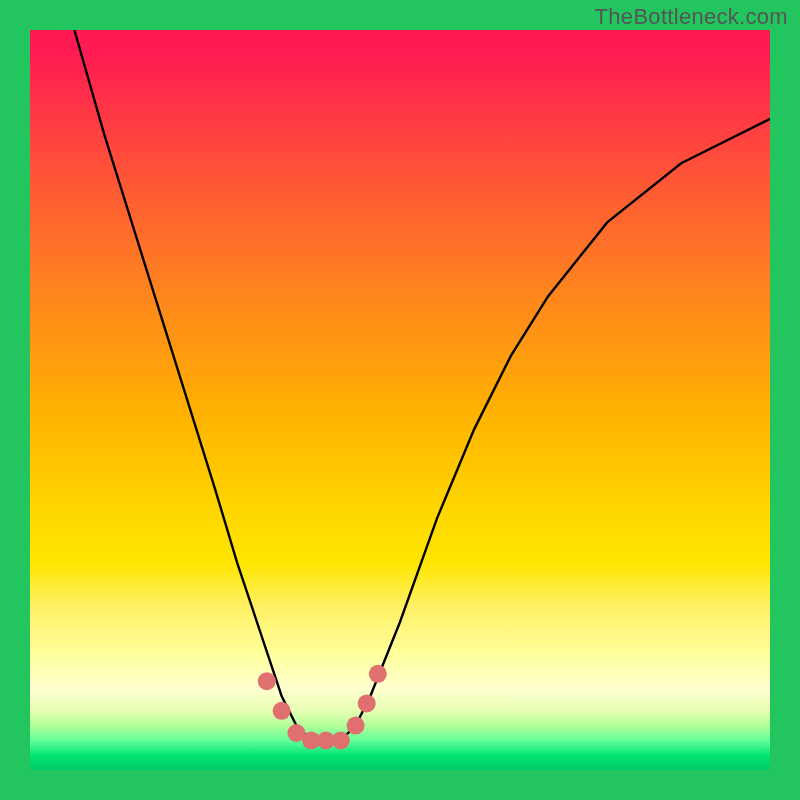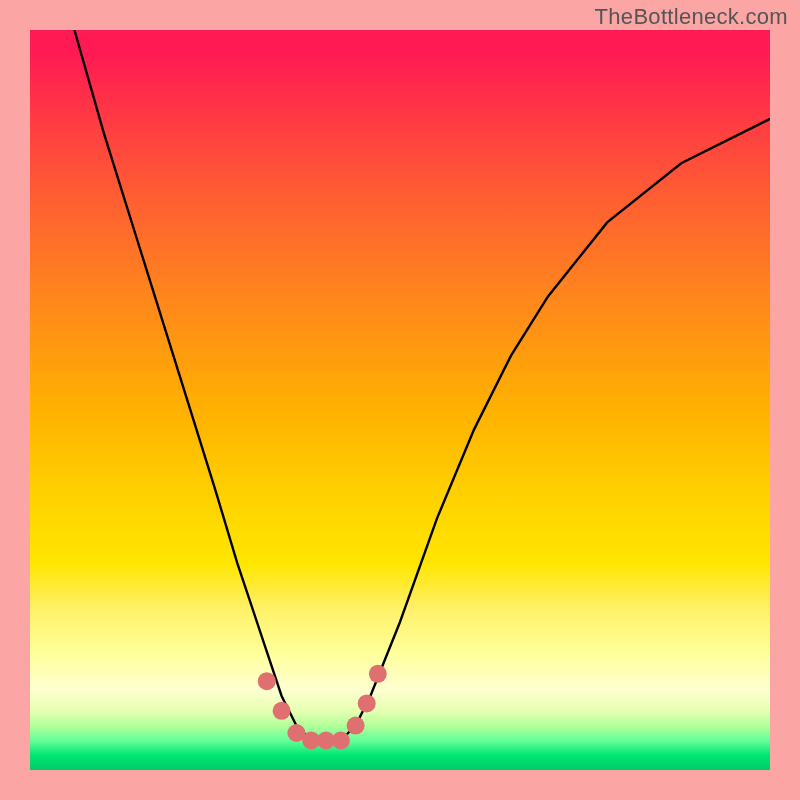--- a/index.html
+++ b/index.html
@@ -10,21 +10,21 @@
     background: #000;
     overflow: hidden;
     font-family: Arial, Helvetica, sans-serif;
   }
   .frame {
     position: absolute;
     left: 0;
     top: 0;
     width: 800px;
     height: 800px;
-    background: #fca5a5;
+    background: #22c55e;
   }
   .plot-area {
     position: absolute;
     left: 30px;
     top: 30px;
     width: 740px;
     height: 740px;
     overflow: hidden;
   }
   .gradient {

